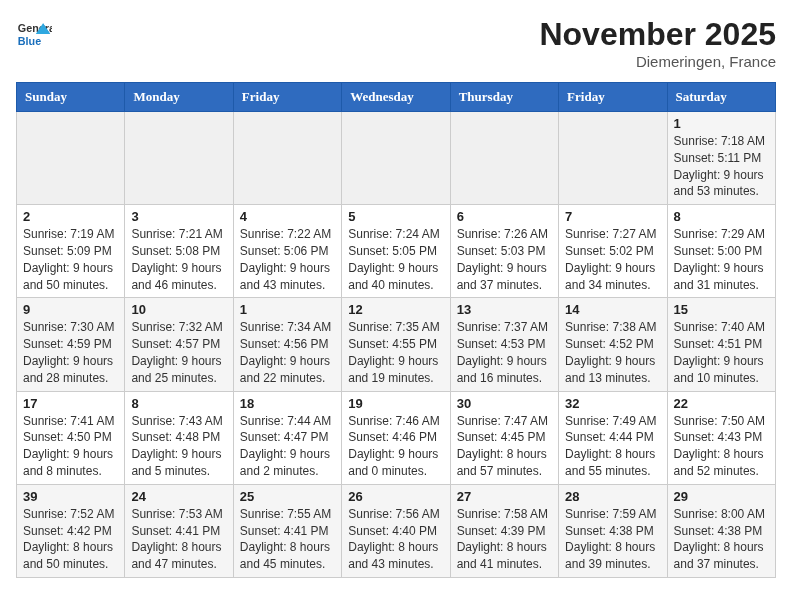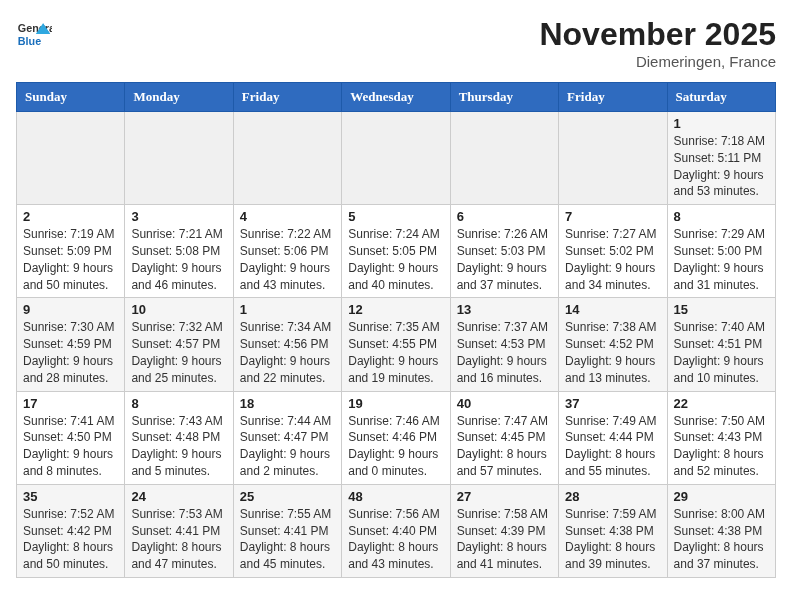--- a/index.html
+++ b/index.html
@@ -197,47 +197,47 @@
         </td>
         <td>
           <span class="day-number">18</span>
           <div class="day-info">Sunrise: 7:44 AM<br>Sunset: 4:47 PM<br>Daylight: 9 hours and 2 minutes.</div>
         </td>
         <td>
           <span class="day-number">19</span>
           <div class="day-info">Sunrise: 7:46 AM<br>Sunset: 4:46 PM<br>Daylight: 9 hours and 0 minutes.</div>
         </td>
         <td>
-          <span class="day-number">40</span>
+          <span class="day-number">30</span>
           <div class="day-info">Sunrise: 7:47 AM<br>Sunset: 4:45 PM<br>Daylight: 8 hours and 57 minutes.</div>
         </td>
         <td>
-          <span class="day-number">37</span>
+          <span class="day-number">32</span>
           <div class="day-info">Sunrise: 7:49 AM<br>Sunset: 4:44 PM<br>Daylight: 8 hours and 55 minutes.</div>
         </td>
         <td>
           <span class="day-number">22</span>
           <div class="day-info">Sunrise: 7:50 AM<br>Sunset: 4:43 PM<br>Daylight: 8 hours and 52 minutes.</div>
         </td>
       </tr>
       <tr>
         <td>
-          <span class="day-number">35</span>
+          <span class="day-number">39</span>
           <div class="day-info">Sunrise: 7:52 AM<br>Sunset: 4:42 PM<br>Daylight: 8 hours and 50 minutes.</div>
         </td>
         <td>
           <span class="day-number">24</span>
           <div class="day-info">Sunrise: 7:53 AM<br>Sunset: 4:41 PM<br>Daylight: 8 hours and 47 minutes.</div>
         </td>
         <td>
           <span class="day-number">25</span>
           <div class="day-info">Sunrise: 7:55 AM<br>Sunset: 4:41 PM<br>Daylight: 8 hours and 45 minutes.</div>
         </td>
         <td>
-          <span class="day-number">48</span>
+          <span class="day-number">26</span>
           <div class="day-info">Sunrise: 7:56 AM<br>Sunset: 4:40 PM<br>Daylight: 8 hours and 43 minutes.</div>
         </td>
         <td>
           <span class="day-number">27</span>
           <div class="day-info">Sunrise: 7:58 AM<br>Sunset: 4:39 PM<br>Daylight: 8 hours and 41 minutes.</div>
         </td>
         <td>
           <span class="day-number">28</span>
           <div class="day-info">Sunrise: 7:59 AM<br>Sunset: 4:38 PM<br>Daylight: 8 hours and 39 minutes.</div>
         </td>

